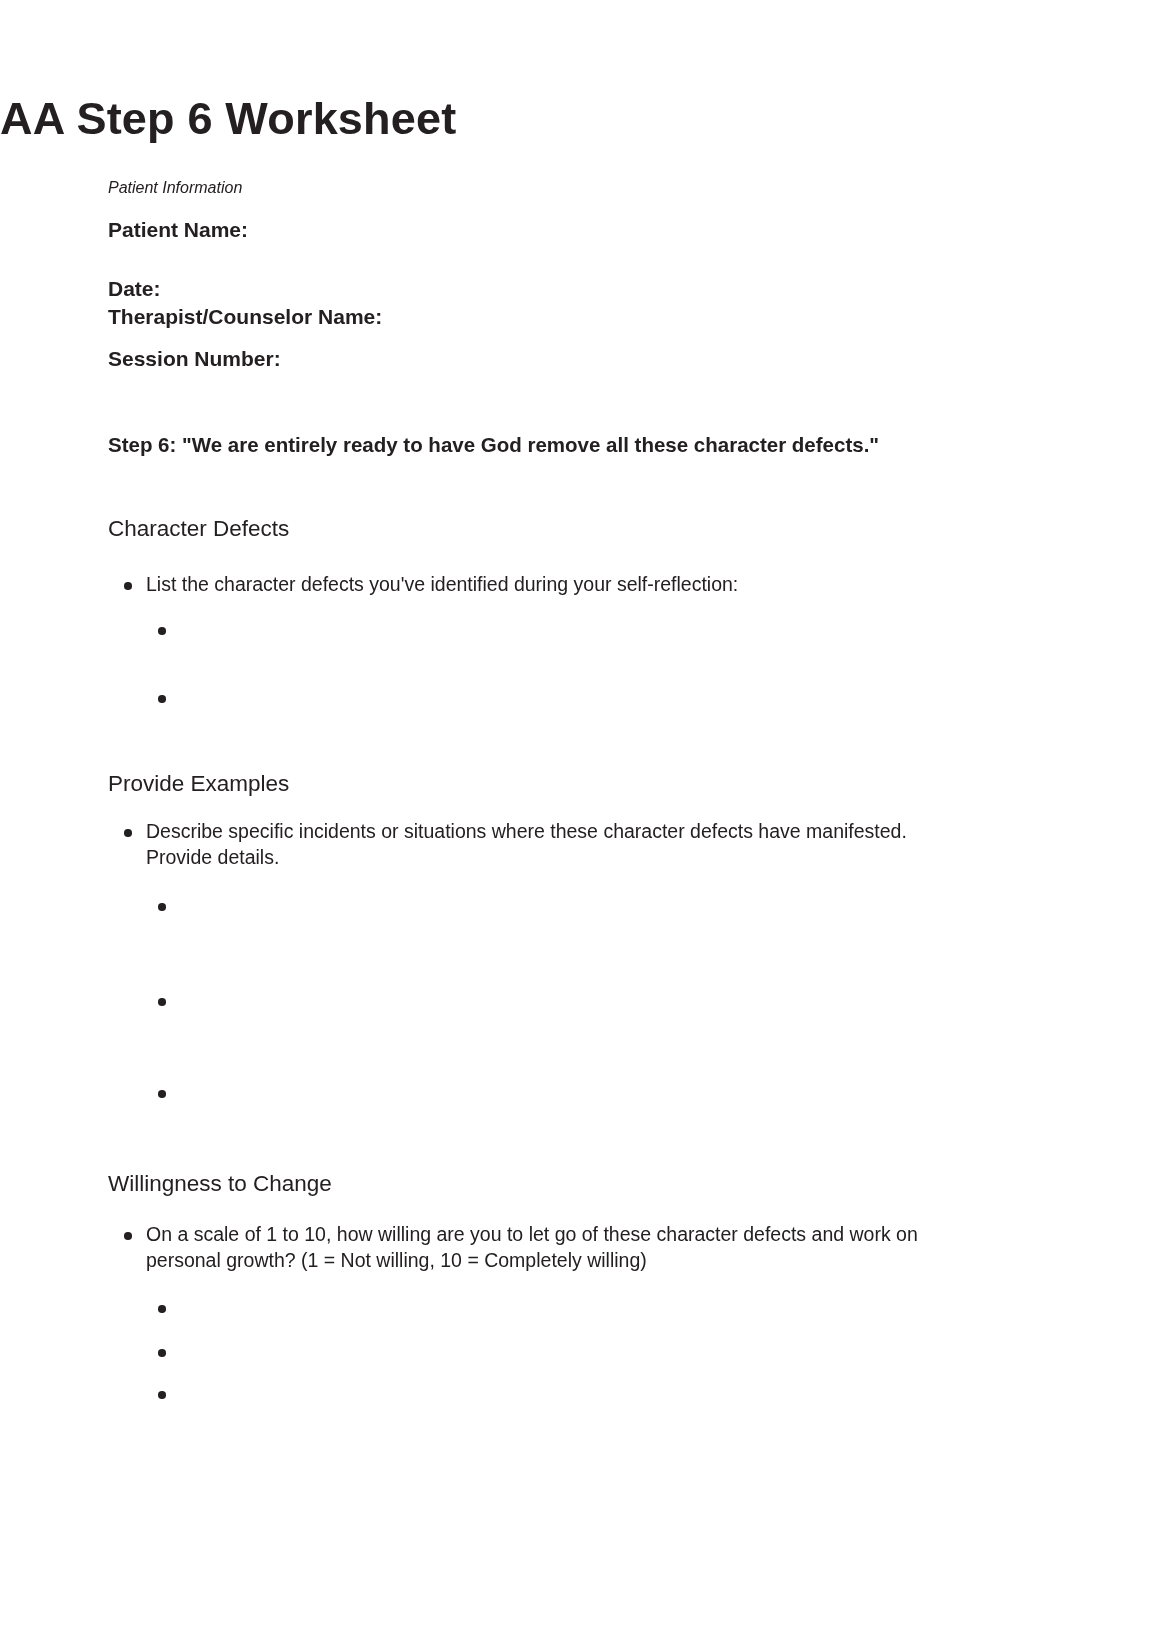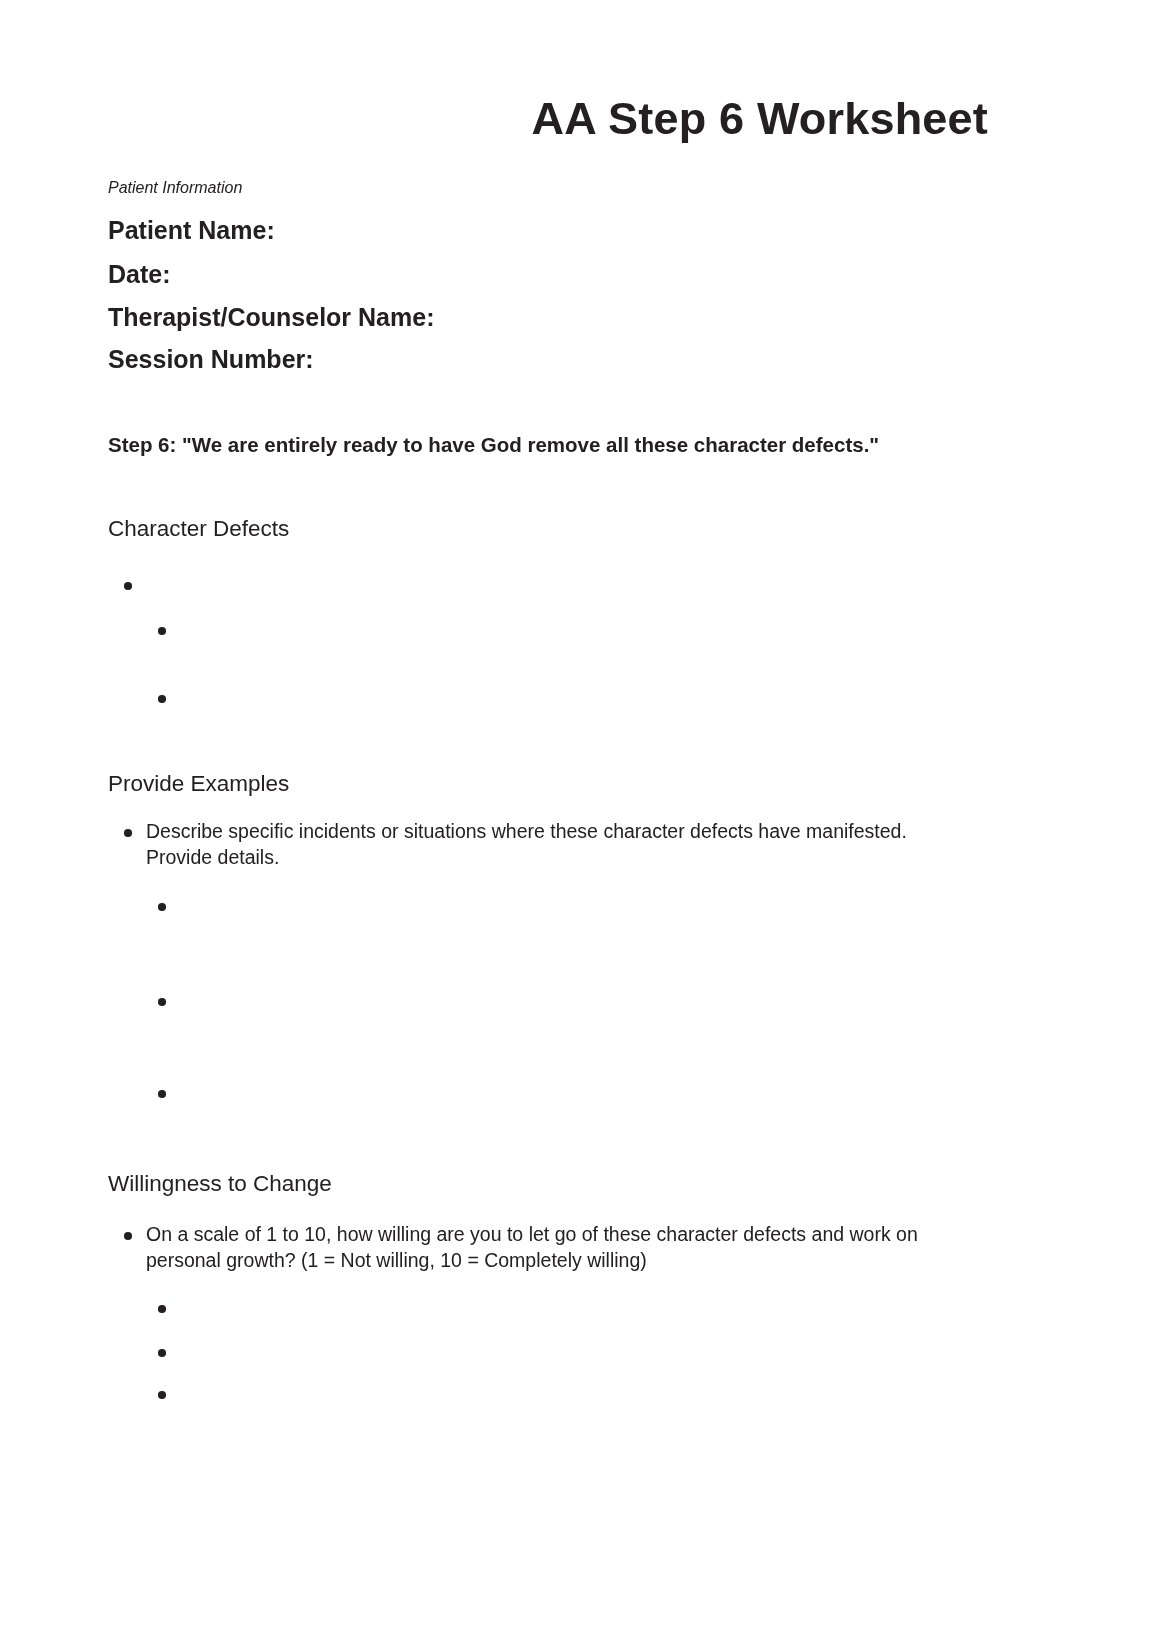--- a/index.html
+++ b/index.html
@@ -14,39 +14,39 @@
     background: #ffffff;
     font-family: "Liberation Sans", sans-serif;
     color: #242021;
     overflow: hidden;
   }
   .abs { position: absolute; }
   .doc-title {
     left: 0;
     top: 92px;
     width: 988px;
-    text-align: right;
+    text-align: left;
     font-size: 45px;
     line-height: 54px;
     font-weight: bold;
     letter-spacing: 0.2px;
     white-space: nowrap;
   }
   .patient-info-heading {
     left: 108px;
     top: 175px;
     font-style: italic;
     font-size: 16px;
     line-height: 26px;
     white-space: nowrap;
   }
   .field-label {
     left: 108px;
     font-weight: bold;
-    font-size: 25px;
+    font-size: 21px;
     line-height: 26px;
     white-space: nowrap;
   }
   .step-statement {
     left: 108px;
     top: 431px;
     font-weight: bold;
     font-size: 20.5px;
     line-height: 27px;
     white-space: nowrap;
@@ -75,29 +75,32 @@
 </head>
 <body>
 
 <div class="page">
 
   <div class="abs doc-title">AA Step 6 Worksheet</div>
 
   <div class="abs patient-info-heading">Patient Information</div>
 
   <div class="abs field-label" style="top:217px;">Patient Name:</div>
-  <div class="abs field-label" style="top:261px;text-align:center;">Date:</div>
+  <div class="abs field-label" style="top:276px;text-align:center;">Date:</div>
   <div class="abs field-label" style="top:304px;">Therapist/Counselor Name:</div>
   <div class="abs field-label" style="top:346px;">Session Number:</div>
 
   <div class="abs step-statement">Step 6: "We are entirely ready to have God remove all these character defects."</div>
 
   <div class="abs section-heading" style="top:515px;">Character Defects</div>
 
   <span class="dot" style="left:124px; top:582px;"></span>
+  <div class="abs prompt" style="top:571px;">
+    <div class="line">List the character defects you've identified during your self-reflection:</div>
+  </div>
 
   <span class="dot" style="left:158px; top:627px;"></span>
   <span class="dot" style="left:158px; top:695px;"></span>
 
   <div class="abs section-heading" style="top:770px;">Provide Examples</div>
 
   <span class="dot" style="left:124px; top:829px;"></span>
   <div class="abs prompt" style="top:818px;">
     <div class="line">Describe specific incidents or situations where these character defects have manifested.</div>
     <div class="line">Provide details.</div>

